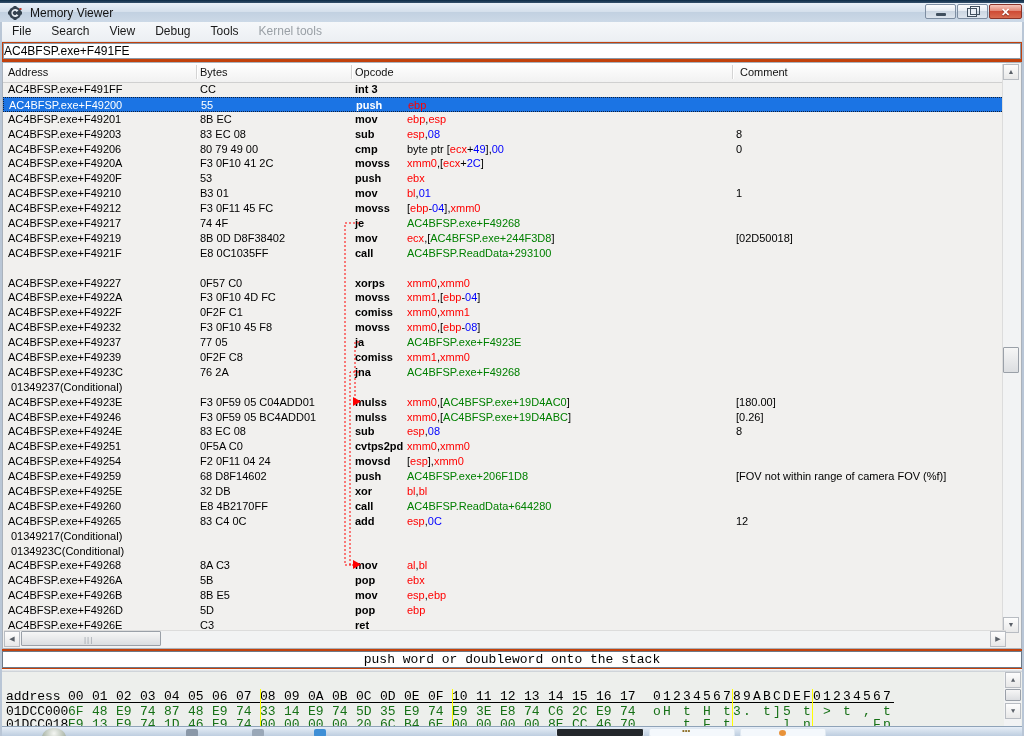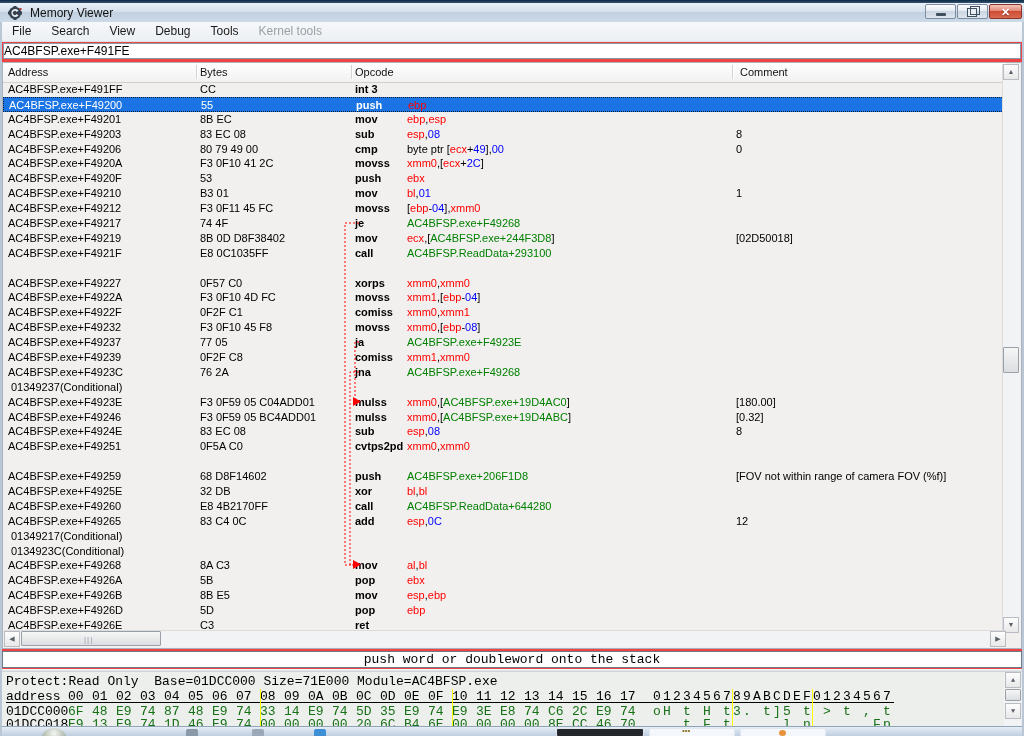--- a/index.html
+++ b/index.html
@@ -1,16 +1,16 @@
 <!DOCTYPE html>
 <html><head>
 <meta charset="utf-8">
 <style>
   html,body{margin:0;padding:0;background:#000;}
-  .screen{position:relative;width:1024px;height:736px;background:#ef4444;overflow:hidden;
+  .screen{position:relative;width:1024px;height:736px;background:#c2410c;overflow:hidden;
           font-family:"Liberation Sans",sans-serif;-webkit-font-smoothing:none;}
   
   .top-edge{position:absolute;left:0;top:0;width:1024px;height:3px;background:linear-gradient(180deg,#0d2b46,#35516d);}
   .titlebar{position:absolute;left:0;top:3px;width:1024px;height:19px;
             background:linear-gradient(180deg,#e9f0f8 0%,#d5e0ec 45%,#c2d1e1 50%,#ccd9e7 100%);
             border-bottom:1px solid #9fb0c4;}
   .side-edge{position:absolute;top:22px;bottom:0;width:2px;background:#b9c6d6;z-index:40;}
   .app-icon{position:absolute;left:7px;top:2px;width:16px;height:16px;}
   .title-text{position:absolute;left:30px;top:3px;font-size:12px;color:#111;}
   .winbtn{position:absolute;top:1px;height:15px;border:1px solid #7e8ea2;border-radius:2px;
@@ -255,34 +255,40 @@
           <span class="c-bytes">F3 0F59 05 C04ADD01</span>
           <span class="c-mn">mulss</span>
           <span class="c-ops"><span style="position: static; color: rgb(255, 0, 0);">xmm0</span><span style="position: static; color: rgb(0, 0, 0);">,[</span><span style="position: static; color: rgb(0, 128, 0);">AC4BFSP.exe+19D4AC0</span><span style="position: static; color: rgb(0, 0, 0);">]</span></span>
           <span class="c-cm">[180.00]</span>
         </div>
         <div class="drow" style="top: 327.58px;">
           <span class="c-addr">AC4BFSP.exe+F49246</span>
           <span class="c-bytes">F3 0F59 05 BC4ADD01</span>
           <span class="c-mn">mulss</span>
           <span class="c-ops"><span style="position: static; color: rgb(255, 0, 0);">xmm0</span><span style="position: static; color: rgb(0, 0, 0);">,[</span><span style="position: static; color: rgb(0, 128, 0);">AC4BFSP.exe+19D4ABC</span><span style="position: static; color: rgb(0, 0, 0);">]</span></span>
-          <span class="c-cm">[0.32]</span>
+          <span class="c-cm">[0.26]</span>
         </div>
         <div class="drow" style="top: 342.47px;">
           <span class="c-addr">AC4BFSP.exe+F4924E</span>
           <span class="c-bytes">83 EC 08</span>
           <span class="c-mn">sub</span>
           <span class="c-ops"><span style="position: static; color: rgb(255, 0, 0);">esp</span><span style="position: static; color: rgb(0, 0, 0);">,</span><span style="position: static; color: rgb(0, 0, 255);">08</span></span>
           <span class="c-cm">8</span>
         </div>
         <div class="drow" style="top: 357.36px;">
           <span class="c-addr">AC4BFSP.exe+F49251</span>
           <span class="c-bytes">0F5A C0</span>
           <span class="c-mn">cvtps2pd</span>
           <span class="c-ops"><span style="position: static; color: rgb(255, 0, 0);">xmm0</span><span style="position: static; color: rgb(0, 0, 0);">,</span><span style="position: static; color: rgb(255, 0, 0);">xmm0</span></span>
+        </div>
+        <div class="drow" style="top: 372.25px;">
+          <span class="c-addr">AC4BFSP.exe+F49254</span>
+          <span class="c-bytes">F2 0F11 04 24</span>
+          <span class="c-mn">movsd</span>
+          <span class="c-ops"><span style="position: static; color: rgb(0, 0, 0);">[</span><span style="position: static; color: rgb(255, 0, 0);">esp</span><span style="position: static; color: rgb(0, 0, 0);">],</span><span style="position: static; color: rgb(255, 0, 0);">xmm0</span></span>
         </div>
         <div class="drow" style="top: 387.14px;">
           <span class="c-addr">AC4BFSP.exe+F49259</span>
           <span class="c-bytes">68 D8F14602</span>
           <span class="c-mn">push</span>
           <span class="c-ops"><span style="position: static; color: rgb(0, 128, 0);">AC4BFSP.exe+206F1D8</span></span>
           <span class="c-cm">[FOV not within range of camera FOV (%f)]</span>
         </div>
         <div class="drow" style="top: 402.03px;">
           <span class="c-addr">AC4BFSP.exe+F4925E</span>
@@ -359,21 +365,20 @@
         <span class="grip" style="left:62px;top:3px">|||</span>
       </div>
       <div class="sb-btn" style="right:0;top:0">▶</div>
     </div>
   </div>
 
   <div class="statusbar">push word or doubleword onto the stack</div>
   <div class="divider"></div>
 
   <div class="hexpanel">
-    <div class="hexline" style="top:2px">Protect:Read Only  Base=01DCC000 Size=71E000 Module=AC4BFSP.exe</div>
     <div class="hexrow hdr" id="hexhdr" style="top:17px">
         <span class="cell-addr">address</span>
         <span class="cell-byte">00</span>
         <span class="cell-byte">01</span>
         <span class="cell-byte">02</span>
         <span class="cell-byte">03</span>
         <span class="cell-byte">04</span>
         <span class="cell-byte">05</span>
         <span class="cell-byte">06</span>
         <span class="cell-byte">07</span>

